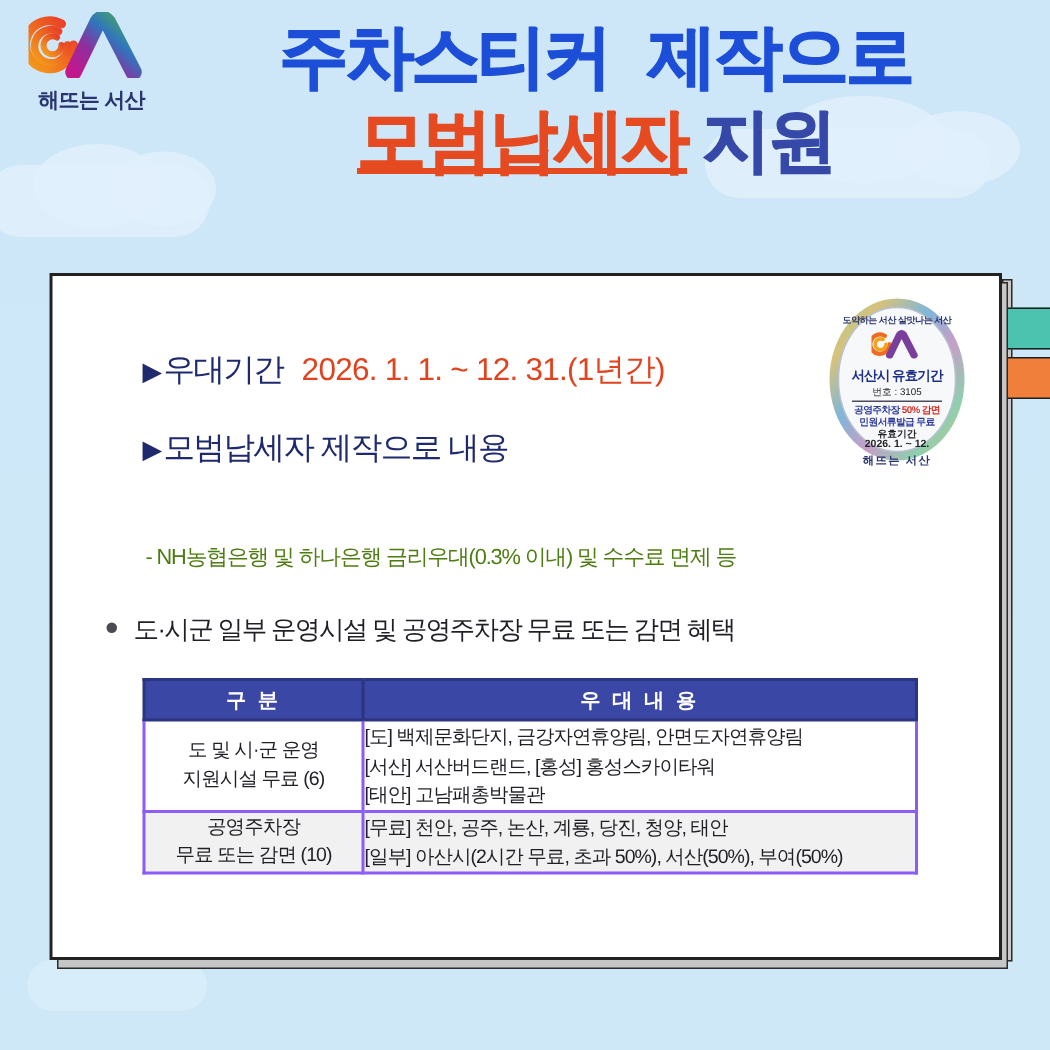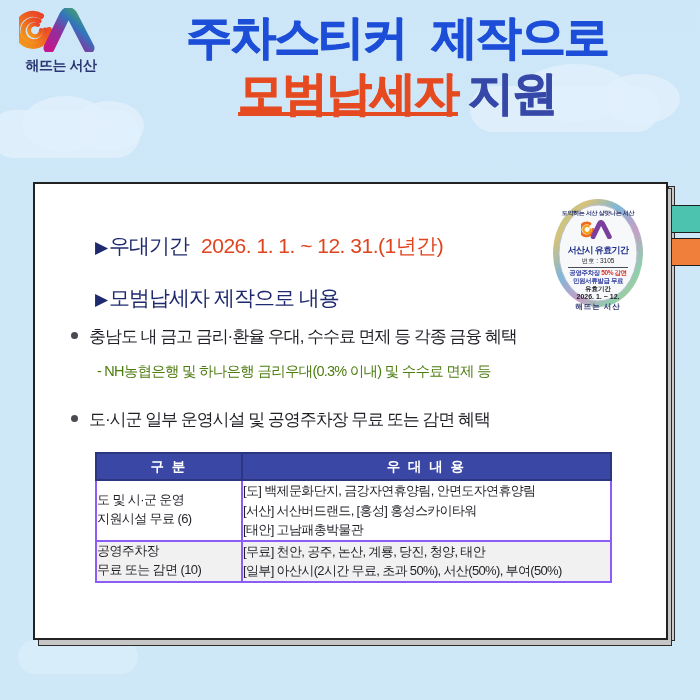--- a/index.html
+++ b/index.html
@@ -209,20 +209,21 @@
     color: #ffffff;
     font-size: 13.5px;
     font-weight: bold;
     letter-spacing: 2px;
     height: 25px;
     border-color: #2b3580;
   }
   #benefit-table col.col-a { width: 146px; }
   #benefit-table col.col-b { width: 369px; }
   .cell-cat {
+    text-align: center;
     font-size: 13px;
     color: #1f1f26;
     letter-spacing: -.6px;
     line-height: 1.45;
     padding: 6px 4px;
     white-space: pre-line;
   }
   .cell-desc {
     text-align: left;
     font-size: 13px;
@@ -329,23 +330,20 @@
   <div id="content">
 
     <div class="heading" id="heading-period">
       <span class="tri">▶</span><span>우대기간</span><span class="date">2026. 1. 1. ~ 12. 31.(1년간)</span>
     </div>
 
     <div class="heading" id="heading-benefits">
       <span class="tri">▶</span><span>모범납세자 제작으로 내용</span>
     </div>
 
-    <div class="bullet" id="bullet-1">
-      <span class="dot"></span><span>충남도 내 금고 금리·환율 우대, 수수료 면제 등 각종 금융 혜택</span>
-    </div>
 
     <div id="subbullet-1">- NH농협은행 및 하나은행 금리우대(0.3% 이내) 및 수수료 면제 등</div>
 
     <div class="bullet" id="bullet-2">
       <span class="dot"></span><span>도·시군 일부 운영시설 및 공영주차장 무료 또는 감면 혜택</span>
     </div>
 
     <table id="benefit-table">
       <colgroup>
         <col class="col-a">

